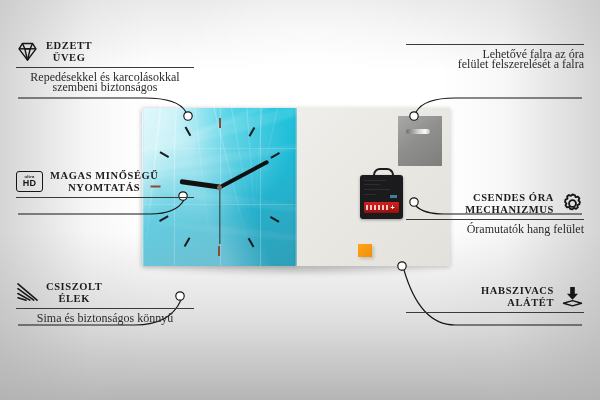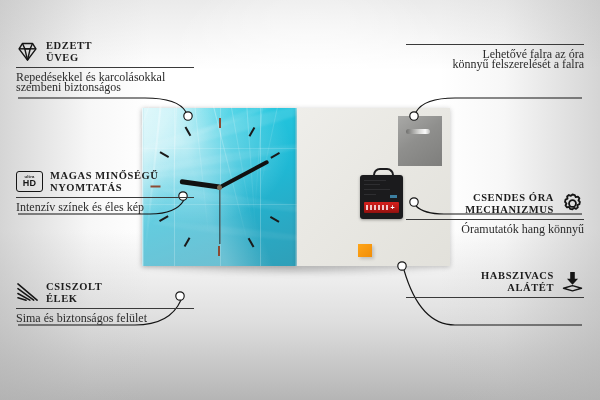--- a/index.html
+++ b/index.html
@@ -65,21 +65,21 @@
   .batt-txt{position:absolute;left:2px;top:3px;width:24px;height:5px;
     background:repeating-linear-gradient(to right,#f2c8c8 0 2px,transparent 2px 4px);}
   .batt-plus{position:absolute;right:3px;top:2px;width:7px;height:7px;color:#fff;font:700 7px/7px "Liberation Sans",sans-serif;text-align:center;}
   .foam{position:absolute;left:61px;top:136px;width:14px;height:13px;
     background:linear-gradient(135deg,#ffa519,#f18e08);box-shadow:2px 2px 3px rgba(0,0,0,.16);}
   .prod-shadow{position:absolute;left:146px;top:262px;width:300px;height:14px;
     background:radial-gradient(ellipse at center,rgba(90,90,90,.30) 0%,rgba(120,120,120,0) 72%);filter:blur(2px);}
 
   
   .callout{position:absolute;width:178px;}
-  .callout.left{text-align:left;}
+  .callout.left{text-align:center;}
   .callout.right{text-align:right;}
   .co-head{display:flex;align-items:center;gap:7px;}
   .callout.right .co-head{justify-content:flex-end;}
   .co-title{font-size:10.5px;letter-spacing:.6px;line-height:11.5px;color:#1c1c1c;text-transform:uppercase;font-weight:700;}
   .co-rule{height:1px;background:#3a3a3a;margin:4px 0 4px;}
   .co-sub{font-size:12px;line-height:10px;color:#2b2b2b;}
   .co-icon{width:23px;height:23px;flex:0 0 23px;}
   .co-icon svg{display:block;width:23px;height:23px;}
 
   .hdbadge{width:25px;height:19px;flex:0 0 25px;border:1.6px solid #151515;border-radius:3px;
@@ -237,23 +237,20 @@
       <span class="hdbadge">
         <span class="u">ultra</span>
         <span class="h">HD</span>
       </span>
       <span class="co-title">
         <span>MAGAS MINŐSÉGŰ</span><br>
         <span>NYOMTATÁS</span>
       </span>
     </div>
     <div class="co-rule"></div>
-    <div class="co-sub">
-      <span>Intenzív színek és éles kép</span>
-    </div>
   </div>
 
   <div class="callout left" style="left:16px;top:281px">
     <div class="co-head">
       <span class="co-icon">
         <svg viewBox="0 0 24 24">
             <g stroke="#151515" stroke-width="1.6" stroke-linecap="round">
           <line x1="2" y1="3" x2="22" y2="20"></line>
               <line x1="2" y1="8" x2="18.5" y2="20"></line>
           <line x1="2" y1="13" x2="14.5" y2="20"></line>
@@ -261,54 +258,54 @@
         </g>
           </svg>
       </span>
       <span class="co-title">
         <span>CSISZOLT</span><br>
         <span>ÉLEK</span>
       </span>
     </div>
     <div class="co-rule"></div>
     <div class="co-sub">
-      <span>Sima és biztonságos felület</span>
+      <span>Sima és biztonságos könnyű</span>
     </div>
   </div>
 
   <div class="callout right" style="left:406px;top:40px">
     <div class="co-rule"></div>
     <div class="co-sub">
       <span>Lehetővé falra az óra</span><br>
-      <span>könnyű felszerelését a falra</span>
+      <span>felület felszerelését a falra</span>
     </div>
   </div>
 
   <div class="callout right" style="left:406px;top:192px">
     <div class="co-head">
       <span class="co-title">
         <span>CSENDES ÓRA</span><br>
         <span>MECHANIZMUS</span>
       </span>
       <span class="co-icon">
         <svg viewBox="0 0 24 24">
             <g fill="none" stroke="#151515" stroke-width="1.9" stroke-linejoin="round">
           <path d="M12 2.6 l2.4 .55 .95 2.1 2.25-.5 1.6 1.85 -1 2.05 1.5 1.75 -.55 2.4 -2.1 .95 .5 2.25 -1.85 1.6 -2.05-1 -1.75 1.5 -2.4-.55 -.95-2.1 -2.25 .5 -1.6-1.85 1-2.05 -1.5-1.75 .55-2.4 2.1-.95 -.5-2.25 1.85-1.6 2.05 1 Z"></path>
           <circle cx="12" cy="12" r="3.6"></circle>
         </g>
           </svg>
       </span>
     </div>
     <div class="co-rule"></div>
     <div class="co-sub">
-      <span>Óramutatók hang könnyű</span>
-    </div>
-  </div>
-
-  <div class="callout right" style="left:406px;top:270px">
+      <span>Óramutatók hang felület</span>
+    </div>
+  </div>
+
+  <div class="callout right" style="left:406px;top:285px">
     <div class="co-head">
       <span class="co-title">
         <span>HABSZIVACS</span><br>
         <span>ALÁTÉT</span>
       </span>
       <span class="co-icon">
         <svg viewBox="0 0 24 24">
           <path d="M9.6 2 h4.8 v7.2 h3.4 L12 15.4 L6.2 9.2 h3.4 Z" fill="#151515"></path>
           <path d="M12 16.3 L21.4 19 L12 21.8 L2.6 19 Z" fill="none" stroke="#151515" stroke-width="1.5" stroke-linejoin="round"></path>
         </svg>

